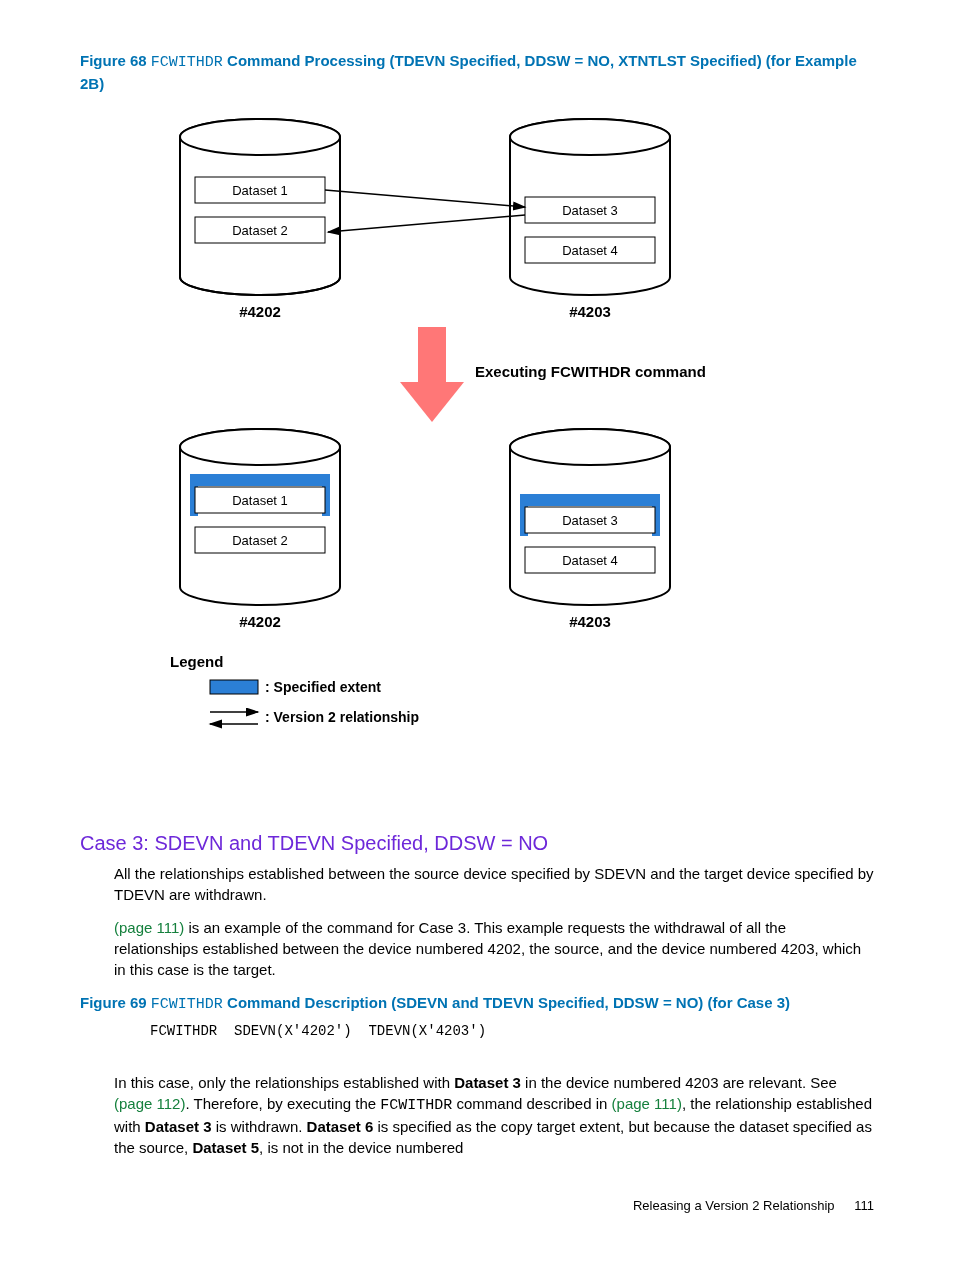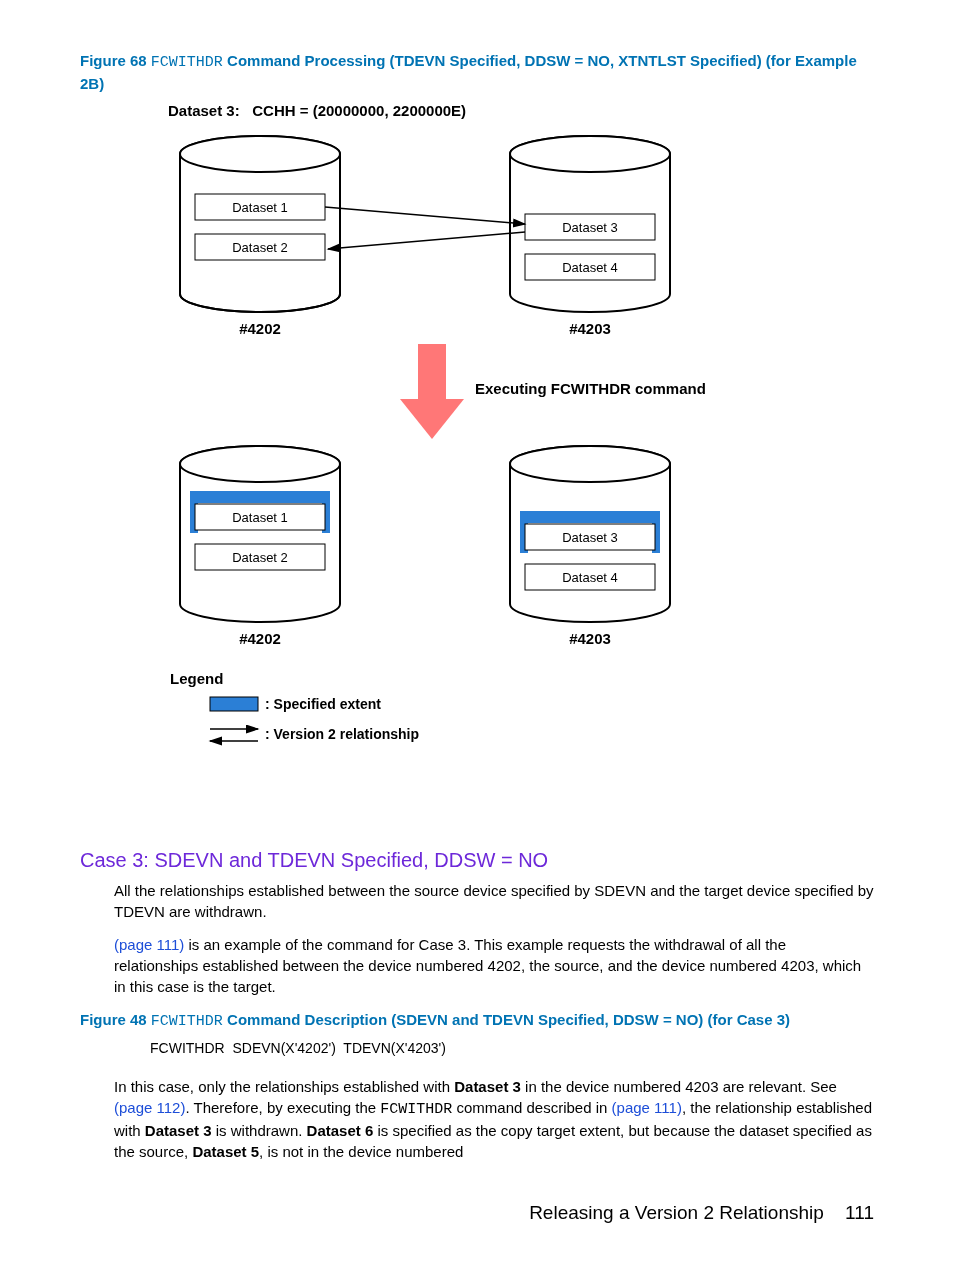--- a/index.html
+++ b/index.html
@@ -40,49 +40,45 @@
     font-weight: normal;
     margin-top: 10px;
     margin-bottom: 8px;
   }
   .body-para {
     margin-left: 34px;
     line-height: 1.4;
     margin-bottom: 12px;
   }
   .link {
-    color: #1d4ed8;
+    color: #15803d;
   }
   .code-block {
-    font-family: Liberation Sans, sans-serif;
+    font-family: Liberation Mono, monospace;
     font-size: 14px;
     margin-left: 70px;
     white-space: pre;
-    margin-bottom: 20px;
+    margin-bottom: 33px;
   }
   .footer {
     text-align: right;
-    font-size: 19px;
+    font-size: 13px;
     margin-top: 40px;
   }
   .page-num { margin-left: 16px; }
 </style>
 </head>
 <body>
 
 <div class="fig-caption">
   <span>Figure 68</span>
   <span class="code">FCWITHDR</span><span> Command Processing (TDEVN Specified, DDSW = NO, XTNTLST Specified) (for Example 2B)</span>
 </div>
 
 <div class="fig-area">
-  <div class="cchh">
-    <span>Dataset 3:</span>&nbsp;&nbsp;
-    <span>CCHH = (20000000, 2200000E)</span>
-  </div>
 
   <svg width="600" height="710">
     <defs>
       <marker id="arr" markerWidth="10" markerHeight="10" refX="8" refY="3" orient="auto">
         <path d="M0,0 L9,3 L0,6 Z" fill="#000"></path>
       </marker>
     </defs>
 
     <g>
       <ellipse cx="100" cy="35" rx="80" ry="18" fill="#fff" stroke="#000" stroke-width="2"></ellipse>
@@ -174,21 +170,21 @@
 
 <div class="h2">Case 3: SDEVN and TDEVN Specified, DDSW = NO</div>
 
 <div class="body-para">All the relationships established between the source device specified by SDEVN and the target device specified by TDEVN are withdrawn.</div>
 
 <div class="body-para">
   <span class="link">(page 111)</span><span> is an example of the command for Case 3. This example requests the withdrawal of all the relationships established between the device numbered 4202, the source, and the device numbered 4203, which in this case is the target.</span>
 </div>
 
 <div class="fig-caption">
-  <span>Figure 48</span>
+  <span>Figure 69</span>
   <span class="code">FCWITHDR</span><span> Command Description (SDEVN and TDEVN Specified, DDSW = NO) (for Case 3)</span>
 </div>
 
 <div class="code-block">FCWITHDR  SDEVN(X'4202')  TDEVN(X'4203')</div>
 
 <div class="body-para">
   <span>In this case, only the relationships established with </span><b>Dataset 3</b><span> in the device numbered 4203 are relevant. See </span><span class="link">(page 112)</span><span>. Therefore, by executing the </span><span class="code">FCWITHDR</span><span> command described in </span><span class="link">(page 111)</span><span>, the relationship established with </span><b>Dataset 3</b><span> is withdrawn. </span><b>Dataset 6</b><span> is specified as the copy target extent, but because the dataset specified as the source, </span><b>Dataset 5</b><span>, is not in the device numbered</span>
 </div>
 
 <div class="footer">

